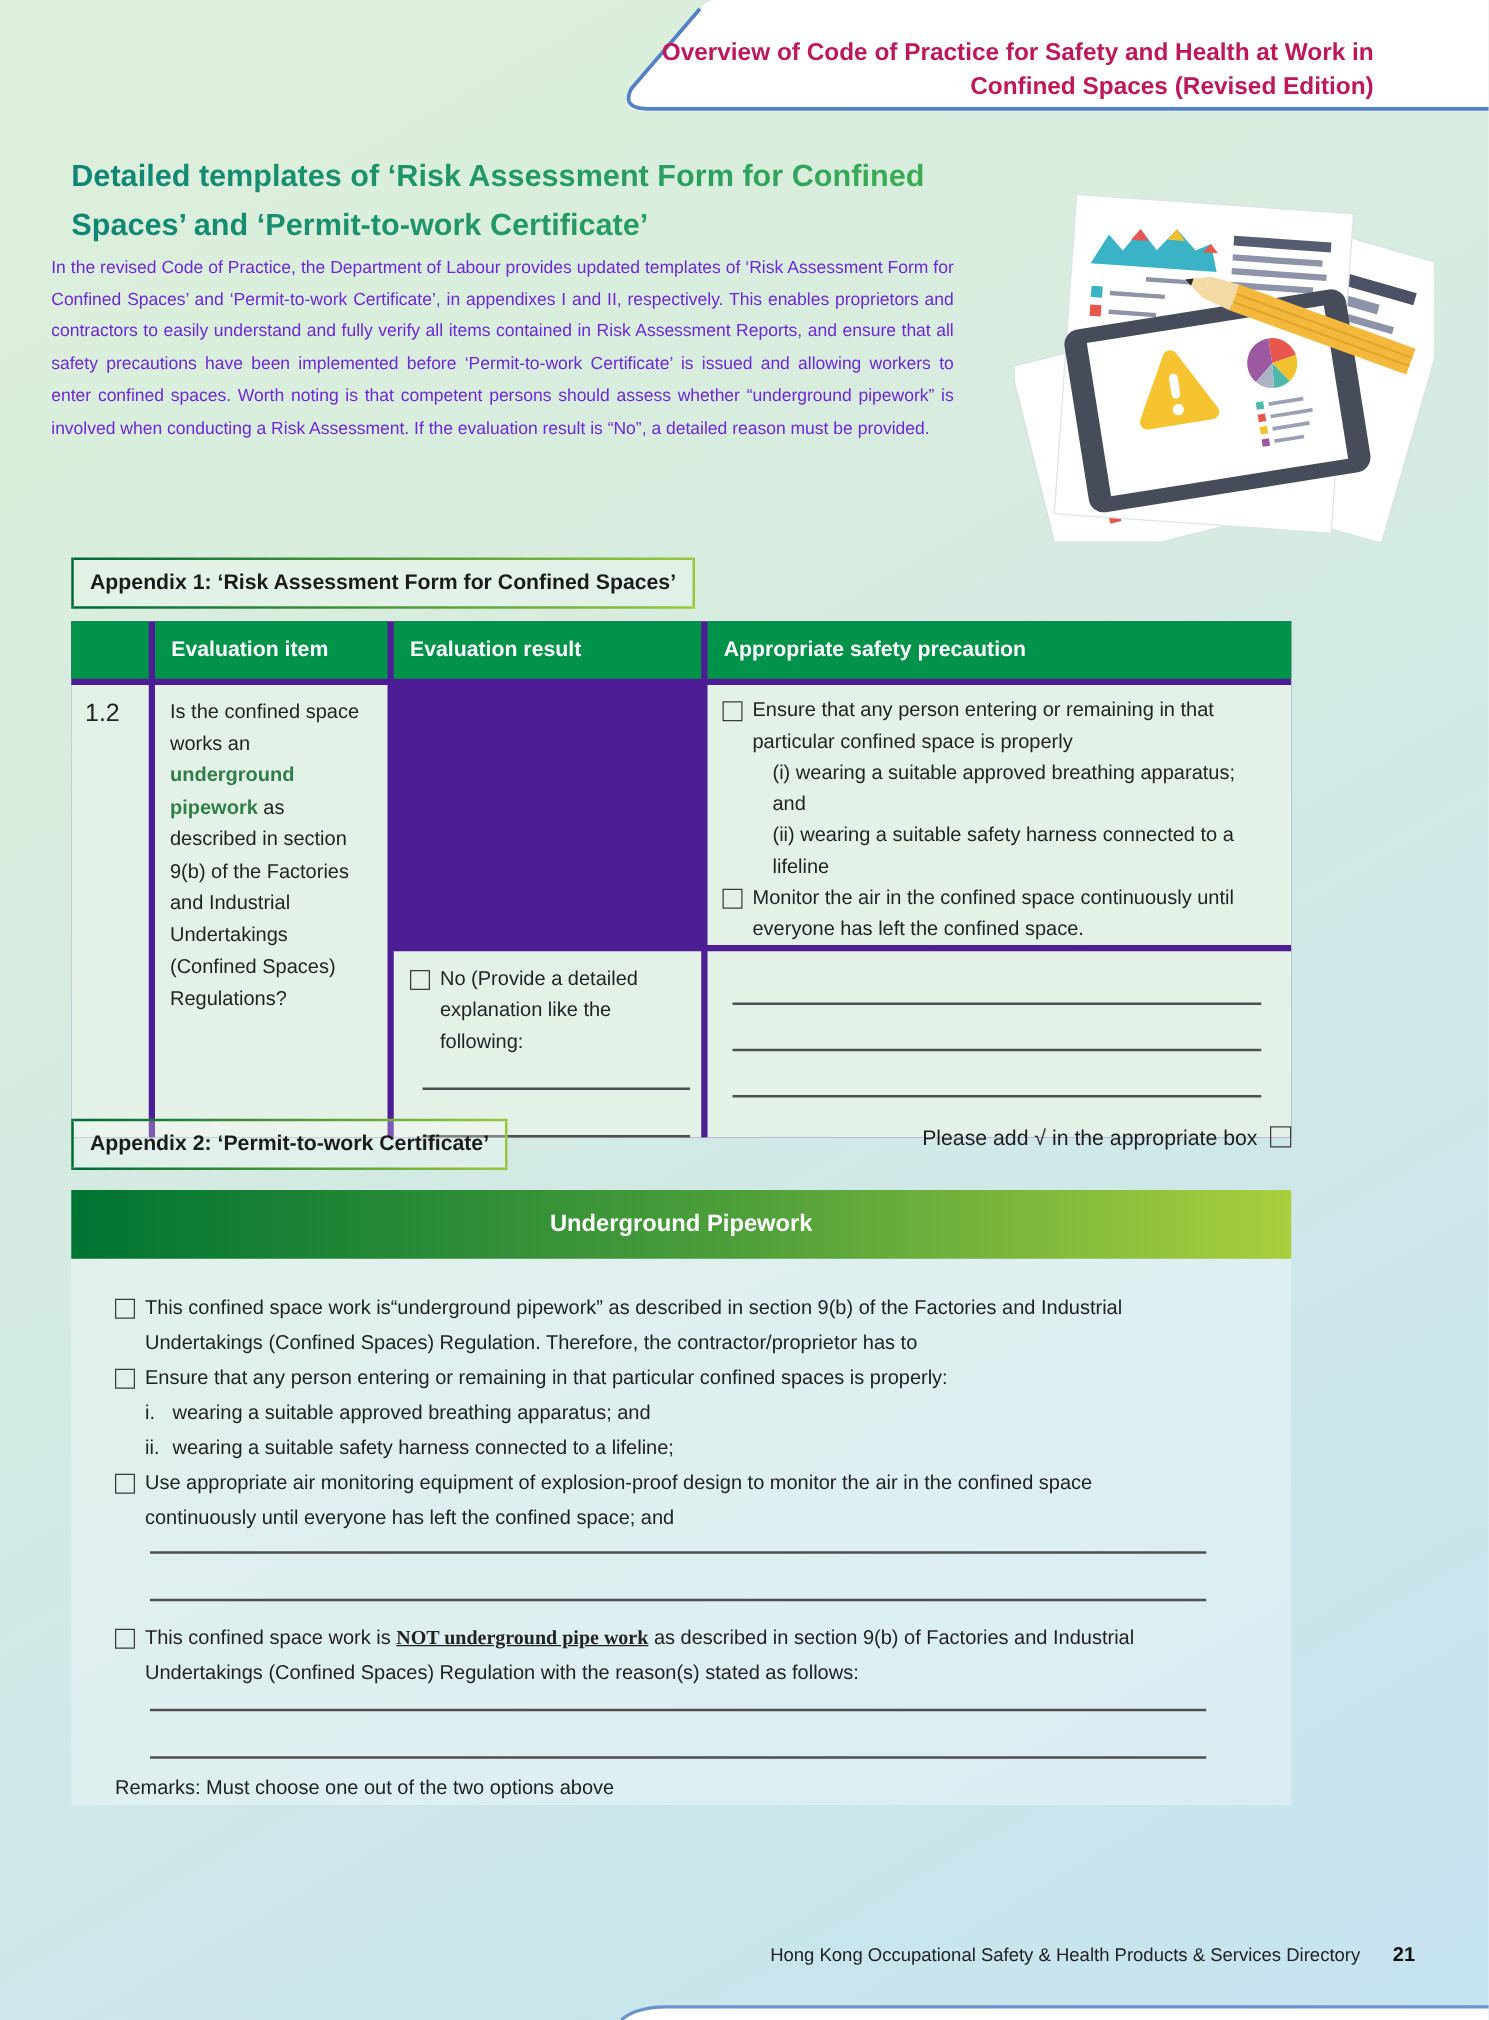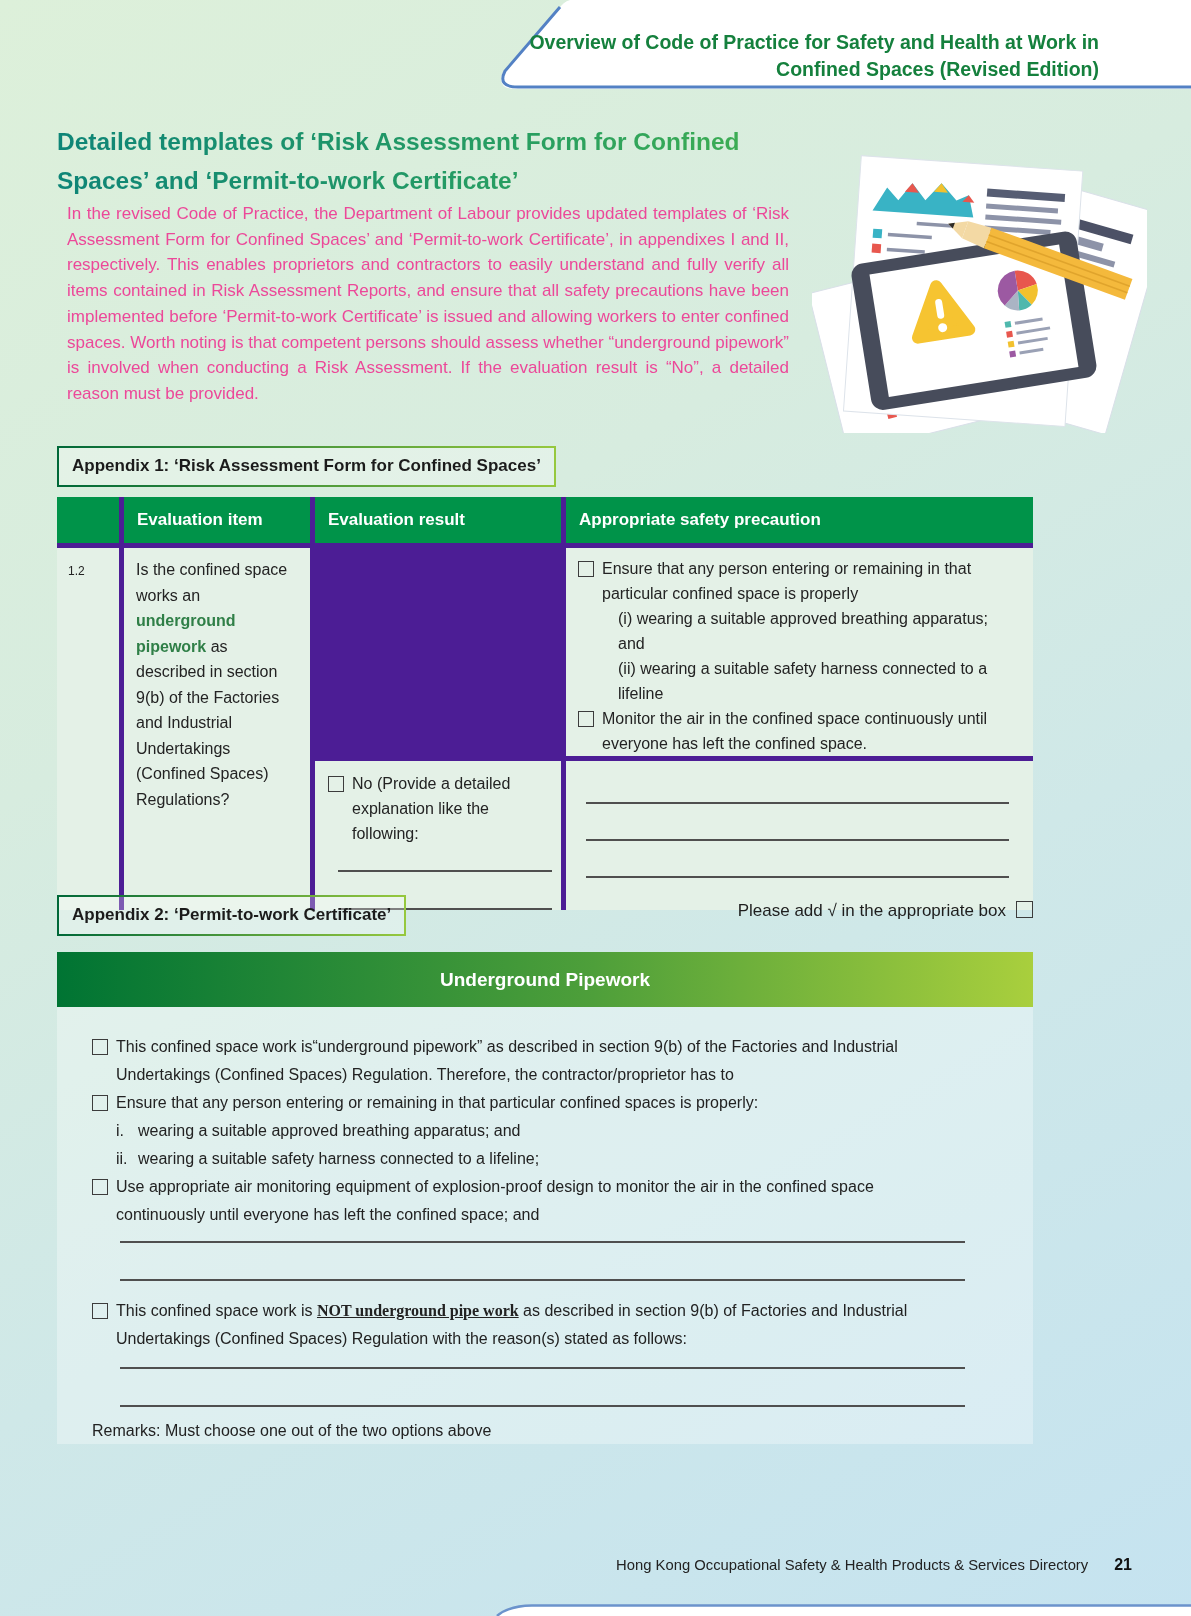--- a/index.html
+++ b/index.html
@@ -4,46 +4,46 @@
 <style>
   html,body{margin:0;padding:0;}
   body{width:1191px;height:1616px;position:relative;overflow:hidden;
        font-family:"Liberation Sans","DejaVu Sans",sans-serif;
        background:linear-gradient(150deg,#ddf0da 0%,#d7ecdf 35%,#cfe8e8 62%,#c5e3f0 100%);}
   .abs{position:absolute;}
 
   
   #header-svg{left:0;top:0;}
   #header-title{top:29px;right:92px;width:600px;text-align:right;
-    font-size:19.5px;font-weight:700;color:#15803d;line-height:27px;}
+    font-size:19.5px;font-weight:700;color:#be185d;line-height:27px;}
 
   
   #page-title{left:57px;top:122px;width:712px;font-size:24.5px;font-weight:700;line-height:39px;
     background:linear-gradient(90deg,#0e8577 0%,#2aa05f 70%,#3fae52 100%);
     -webkit-background-clip:text;background-clip:text;color:transparent;}
-  #intro{left:67px;top:201px;width:722px;font-size:17px;line-height:25.7px;
-    text-align:justify;color:#ec4899;margin:0;}
+  #intro{left:41px;top:201px;width:722px;font-size:14px;line-height:25.7px;
+    text-align:justify;color:#6d28d9;margin:0;}
 
   #illustration{left:812px;top:143px;width:335px;height:290px;}
 
   
   .appendix-label{display:inline-block;font-size:17px;font-weight:700;color:#1b1b1b;
     padding:8px 13px 9px;border:2px solid;border-image:linear-gradient(90deg,#006838,#96c83e) 1;
     background:rgba(255,255,255,0.28);}
   #ap1{left:57px;top:446px;}
   #ap2{left:57px;top:895px;}
 
   
   .ra-table{left:57px;top:497px;width:976px;display:grid;
     grid-template-columns:62px 186px 246px 1fr;
     grid-template-rows:46px minmax(157px,auto) minmax(132px,auto);
     gap:5px;background:#4c1d95;color:#232323;}
   .th{background:#009349;color:#fff;font-weight:700;font-size:17px;display:flex;align-items:center;padding-left:13px;}
   .td{background:#e4f1e7;font-size:16px;line-height:25px;}
-  .cell-num{grid-column:1;grid-row:2/4;padding:11px 4px 0 11px;font-size:12px;}
+  .cell-num{grid-column:1;grid-row:2/4;padding:11px 4px 0 11px;font-size:20px;}
   .cell-item{grid-column:2;grid-row:2/4;padding:9px 10px 0 12px;line-height:25.5px;}
   .cell-yes{grid-column:3;grid-row:2;padding:9px 8px 0 13px;}
   .cell-prec1{grid-column:4;grid-row:2;padding:8px 14px 0 12px;}
   .cell-no{grid-column:3;grid-row:3;padding:10px 10px 0 13px;}
   .cell-prec2{grid-column:4;grid-row:3;padding:0 24px 0 20px;}
   .hl-green{color:#2f7f47;font-weight:700;}
 
   .chk-row{display:flex;gap:8px;}
   .cb{width:14px;height:14px;border:1.6px solid #3c3c3c;flex:none;margin-top:5px;background:transparent;}
   .cb-inline{display:inline-block;width:15px;height:15px;border:1.6px solid #3c3c3c;vertical-align:-2px;margin-left:10px;}

